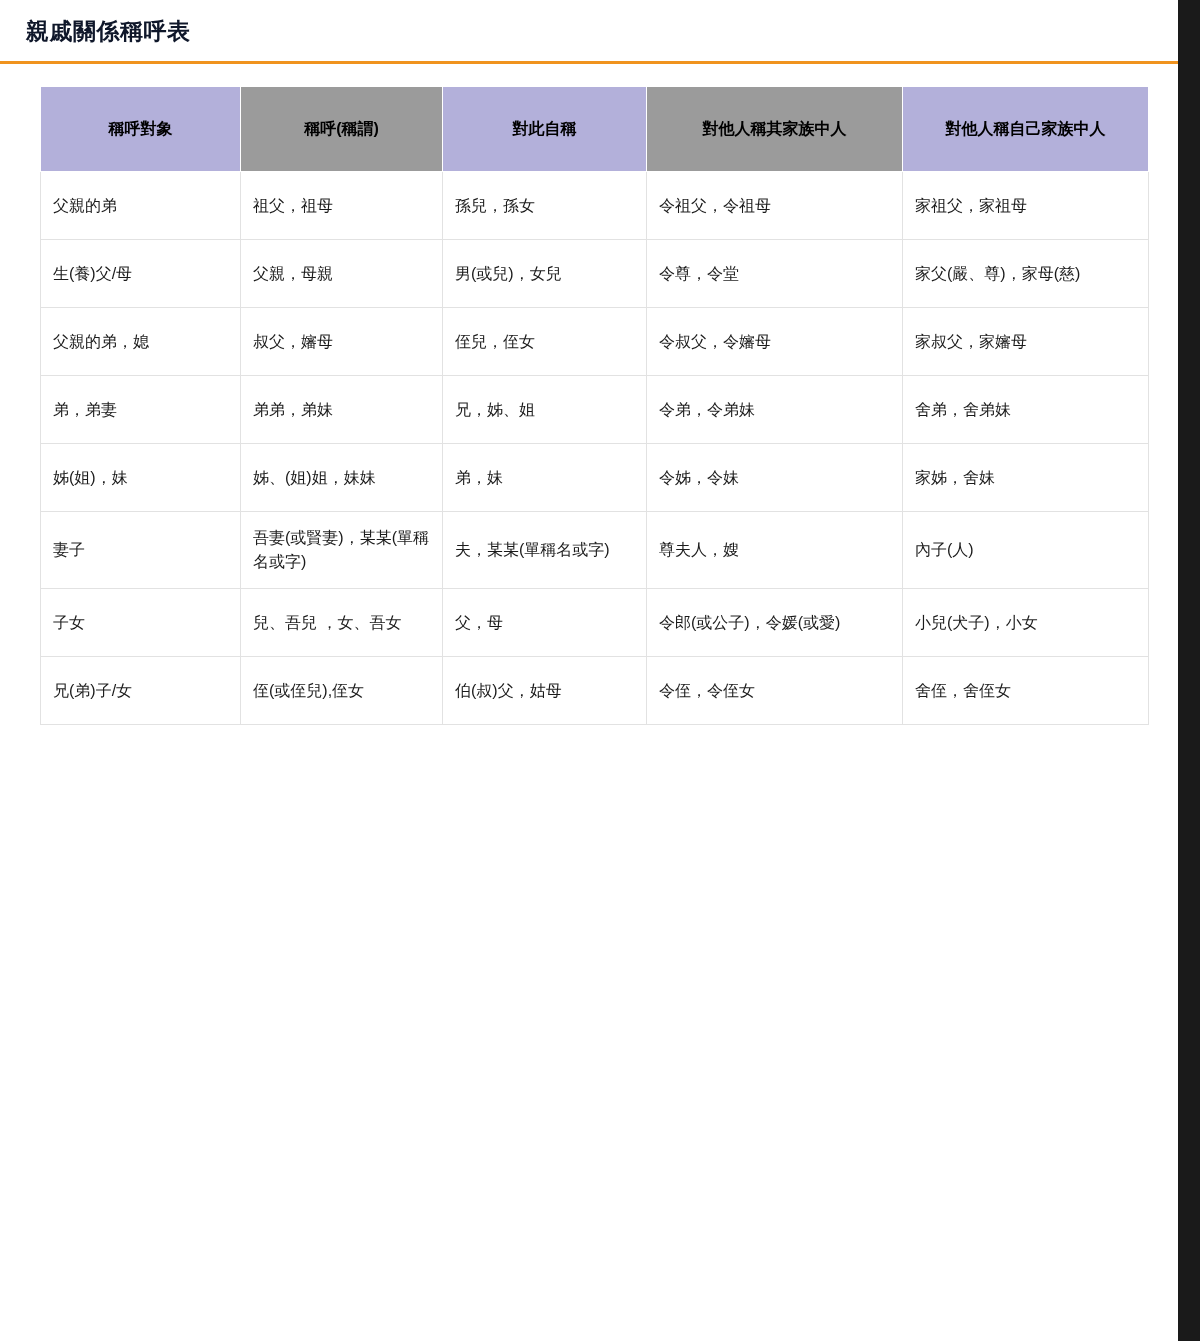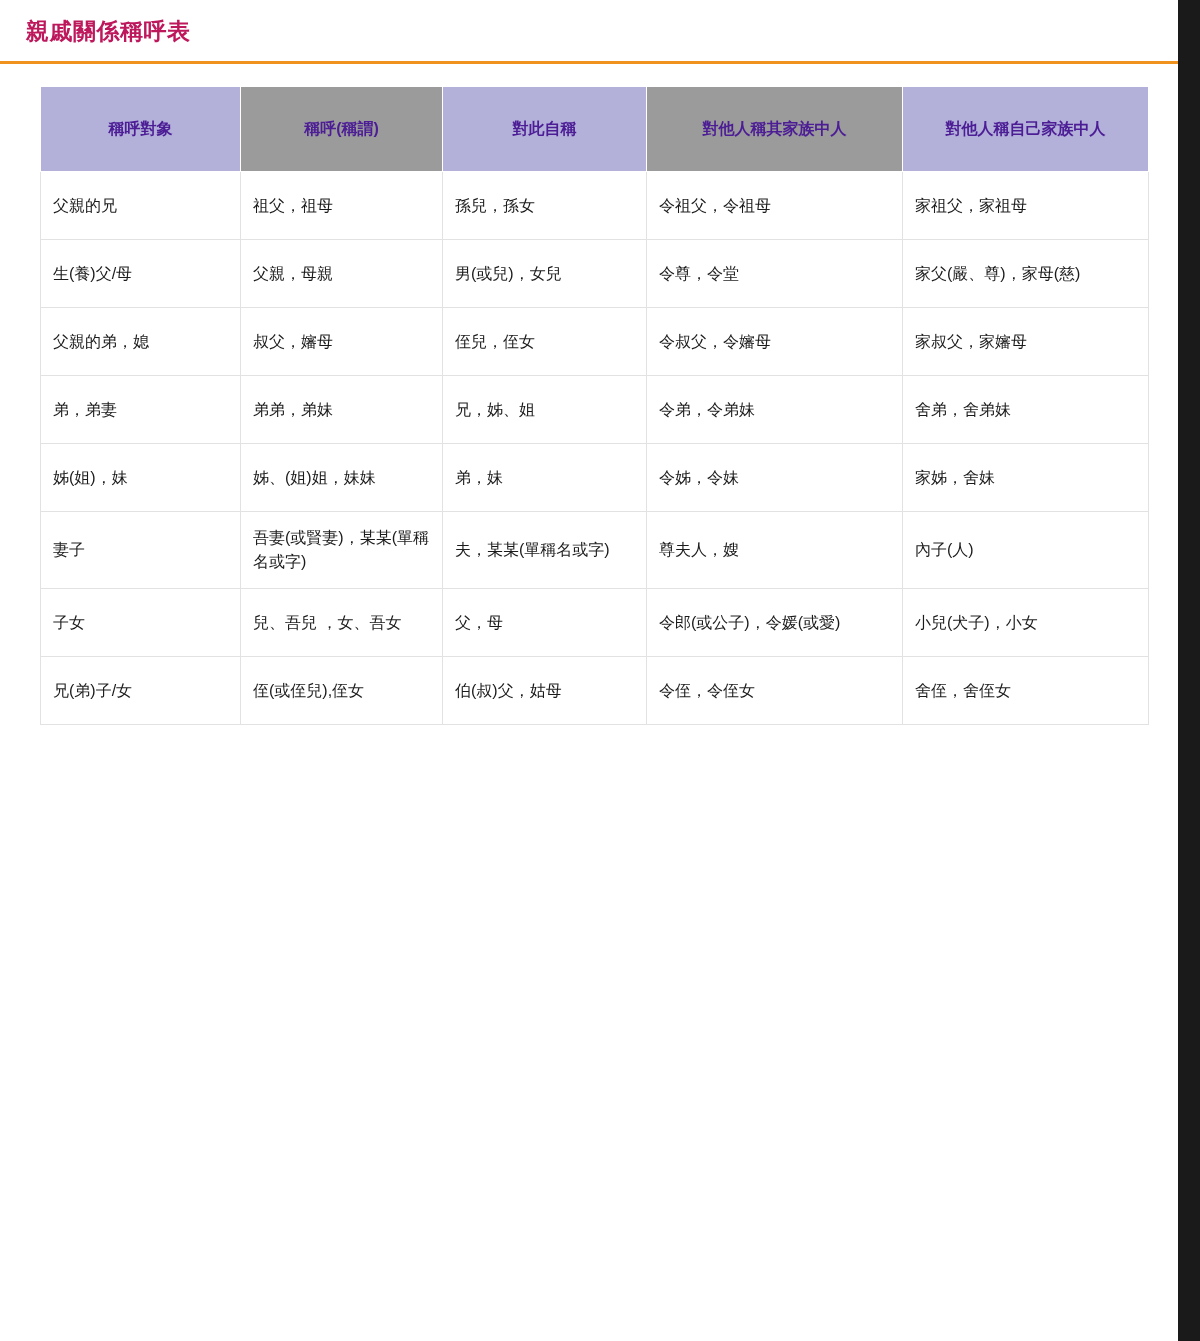--- a/index.html
+++ b/index.html
@@ -20,35 +20,35 @@
     min-height: 1341px;
     box-sizing: border-box;
   }
   .page-header {
     padding: 16px 0 14px 26px;
     border-bottom: 3px solid #f0931e;
   }
   .page-title {
     font-size: 23px;
     font-weight: bold;
-    color: #be185d;
+    color: #0f172a;
     letter-spacing: 0.5px;
   }
   .table-wrap {
     padding: 22px 36px 0 40px;
   }
   table.kinship {
     border-collapse: collapse;
     width: 1108px;
     table-layout: fixed;
   }
   table.kinship th {
     font-size: 16px;
     font-weight: bold;
-    color: #4c1d95;
+    color: #000000;
     text-align: center;
     height: 72px;
     padding: 6px 10px;
     border: 1px solid #ffffff;
     vertical-align: middle;
   }
   th.h-purple { background: #b3b0da; }
   th.h-gray   { background: #9b9b9b; }
   table.kinship td {
     font-size: 16px;
@@ -102,21 +102,21 @@
         <tr>
           <th class="h-purple" style="background: rgb(179, 176, 218);">稱呼對象</th>
           <th class="h-gray" style="background: rgb(155, 155, 155);">稱呼(稱謂)</th>
           <th class="h-purple" style="background: rgb(179, 176, 218);">對此自稱</th>
           <th class="h-gray" style="background: rgb(155, 155, 155);">對他人稱其家族中人</th>
           <th class="h-purple" style="background: rgb(179, 176, 218);">對他人稱自己家族中人</th>
         </tr>
       </thead>
       <tbody>
           <tr>
-            <td>父親的兄</td>
+            <td>父親的弟</td>
             <td>祖父，祖母</td>
             <td>孫兒，孫女</td>
             <td>令祖父，令祖母</td>
             <td>家祖父，家祖母</td>
           </tr>
           <tr>
             <td>生(養)父/母</td>
             <td>父親，母親</td>
             <td>男(或兒)，女兒</td>
             <td>令尊，令堂</td>

